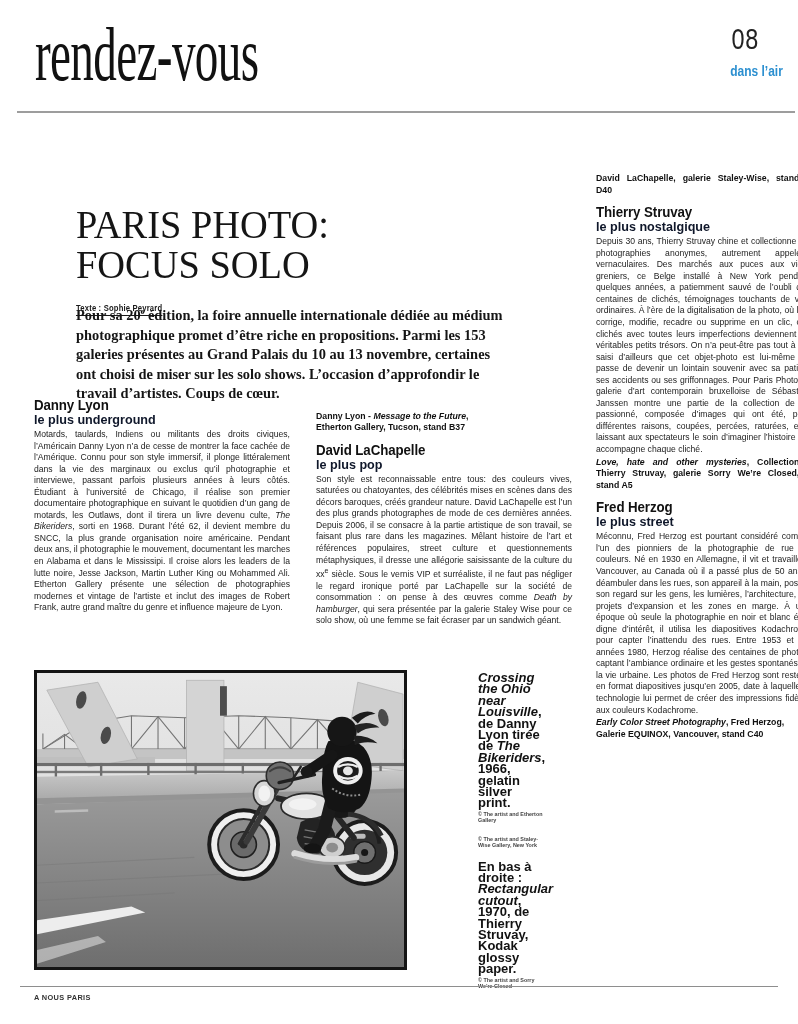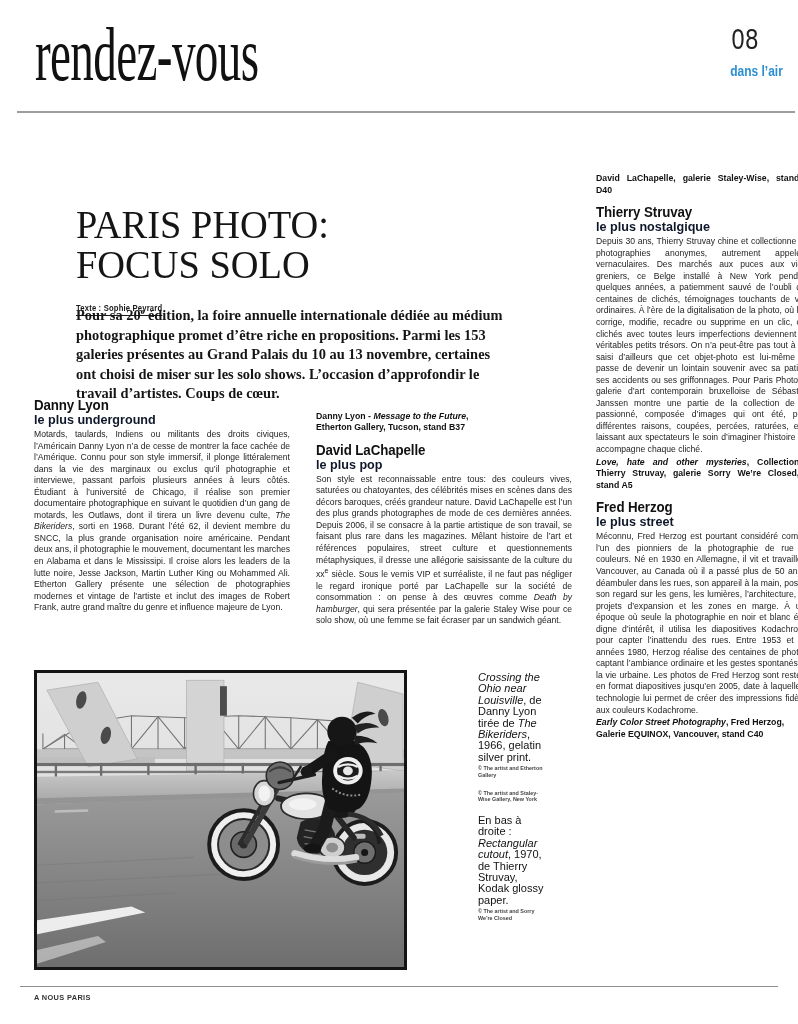--- a/index.html
+++ b/index.html
@@ -200,23 +200,23 @@
 
   
   .caption-col {
     position: absolute;
     left: 478px;
     top: 672px;
     width: 70px;
     font-family: "Liberation Sans", sans-serif;
   }
   .cap-block {
-    font-size: 11px;
+    font-size: 13px;
     line-height: 11.4px;
-    font-weight: 400;
+    font-weight: 700;
     color: #111111;
     margin-bottom: 2px;
   }
   .cap-block em { font-style: italic; }
   .cap-copy {
     font-size: 5.4px;
     line-height: 6.4px;
     font-weight: 700;
     color: #444444;
     margin-bottom: 12px;

